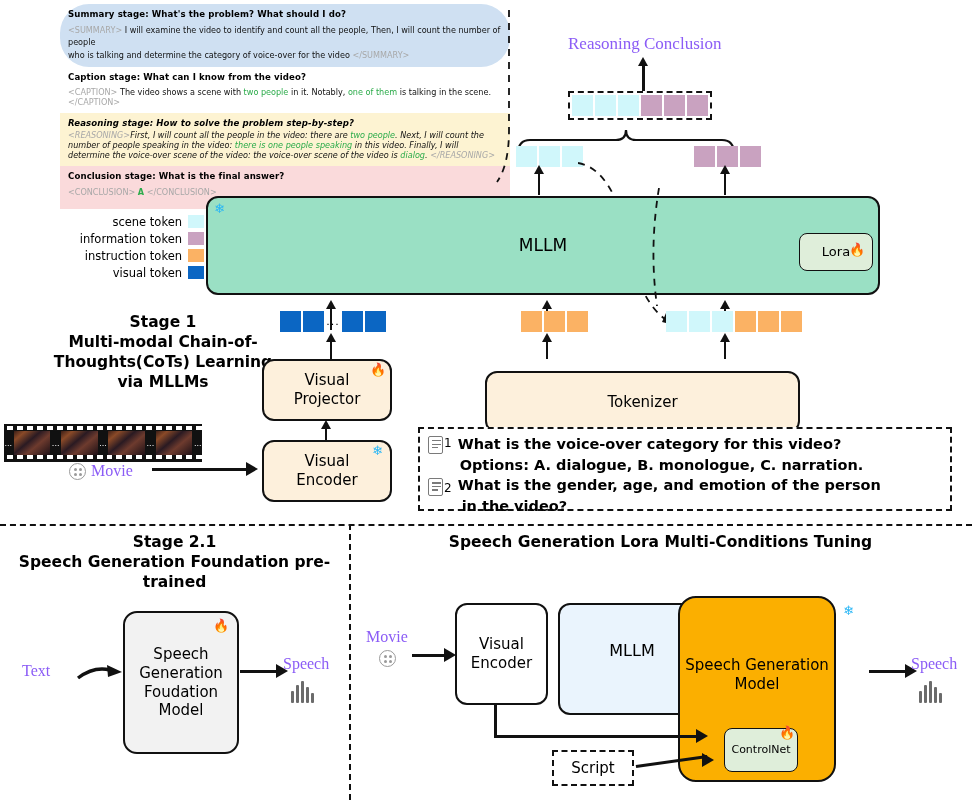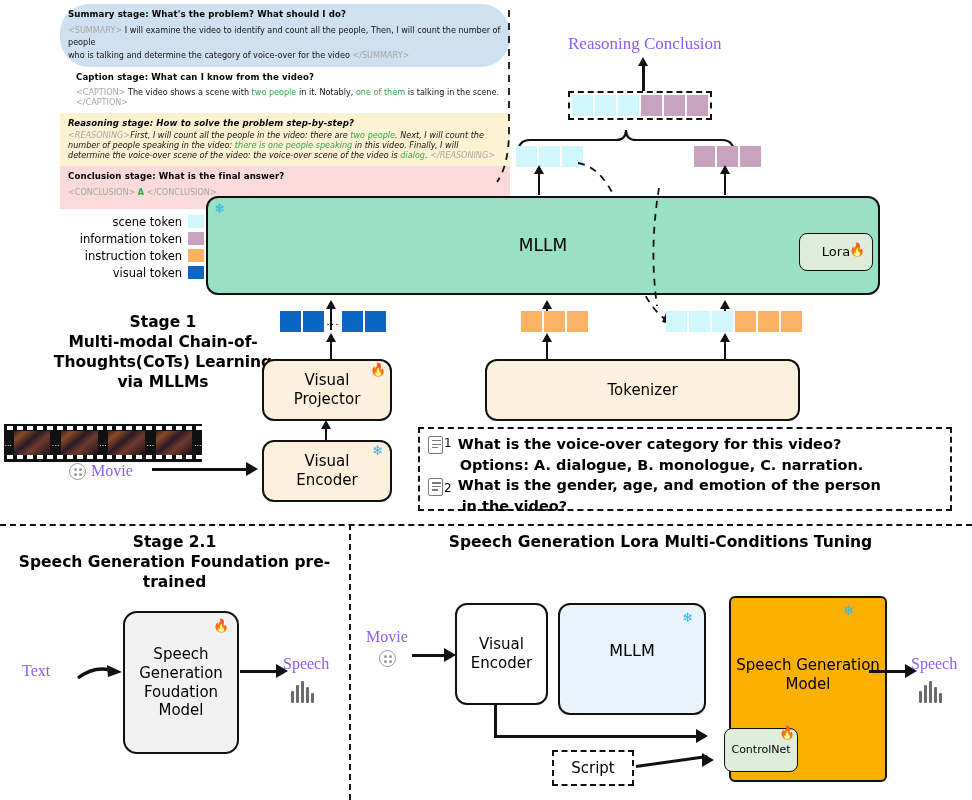--- a/index.html
+++ b/index.html
@@ -9,21 +9,21 @@
     background: #ffffff;
     font-family: "DejaVu Sans", sans-serif;
     overflow: hidden;
   }
   .abs { position: absolute; }
 
   
   #cot-panel { left: 60px; top: 4px; width: 450px; }
   .cot-block { padding: 5px 8px 6px 8px; }
   .cot-summary   { background: #cfe0f2; border-radius: 29px; }
-  .cot-caption   { background: #ffffff; margin-left: 8px; }
+  .cot-caption   { background: #ffffff; }
   .cot-reasoning { background: #fdf3d2; font-style: italic; }
   .cot-conclusion{ background: #fadadb; }
   .cot-q {
     font-weight: 700; font-size: 8.6px; color:#000;
     letter-spacing:.1px; margin-bottom: 4px; line-height: 1.25;
   }
   .cot-body { font-size: 8.1px; color:#111; line-height: 1.55; }
   .cot-body.tight { line-height: 1.25; }
   .tag { color:#a8a8a8; }
   .hl  { color:#2bab4a; }
@@ -303,21 +303,21 @@
   <span>Visual</span>
   <span>Encoder</span>
 </div>
 <div class="abs snow" style="left:372px; top:444px;">❄</div>
 
 <div class="abs" style="left:320px; top:420px; width:14px; height:22px;">
   <div class="head-up" style="left:1px; top:0;"></div>
   <div class="shaft-v" style="left:4.8px; top:5px; height:17px;"></div>
 </div>
 
-<div class="box box-cream abs" style="left:485px; top:359px; width:315px; height:62px; font-size:15px;">
+<div class="box box-cream abs" style="left:485px; top:371px; width:315px; height:62px; font-size:15px;">
   <span>Tokenizer</span>
 </div>
 
 <div class="abs" id="filmstrip">
   <div class="perf-row" style="top:2px;">
     <i class="perf"></i>
       <i class="perf"></i>
       <i class="perf"></i>
       <i class="perf"></i>
       <i class="perf"></i>
@@ -466,21 +466,21 @@
 <div class="box box-white abs" style="left:455px; top:603px; width:93px; height:102px; font-size:15px; flex-direction:column;">
   <span>Visual</span>
   <span>Encoder</span>
 </div>
 
 <div class="box box-lblue abs" style="left:558px; top:603px; width:148px; height:112px; font-size:16px;">
   <span style="margin-top:-16px">MLLM</span>
 </div>
 <div class="abs snow" style="left:682px; top:611px;">❄</div>
 
-<div class="box box-orange abs" style="left:729px; top:596px; width:158px; height:186px; font-size:15px; flex-direction:column; justify-content:flex-start; padding-top:58px; border-radius:6px;">
+<div class="box box-orange abs" style="left:678px; top:596px; width:158px; height:186px; font-size:15px; flex-direction:column; justify-content:flex-start; padding-top:58px; border-radius:18px;">
   <span>Speech Generation</span>
   <span>Model</span>
 </div>
 <div class="abs snow" style="left:843px; top:604px;">❄</div>
 
 <div class="box box-sage abs" style="left:724px; top:728px; width:74px; height:44px; font-size:11px; border-width:1.8px; border-radius:8px;">
   <span>ControlNet</span>
 </div>
 <div class="abs fire" style="left:779px; top:726px;">🔥</div>
 

